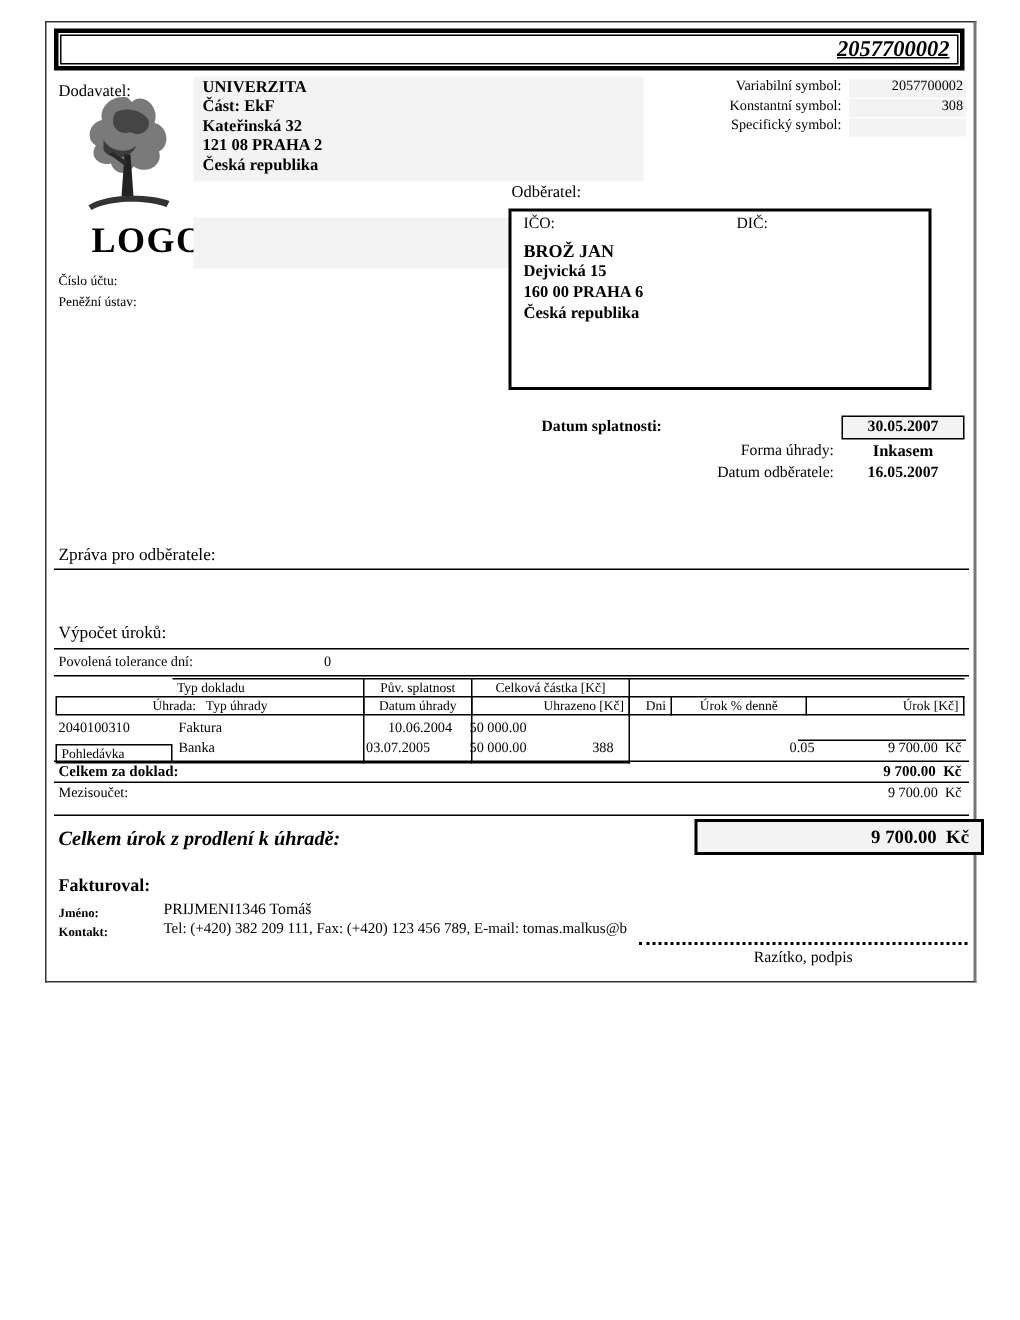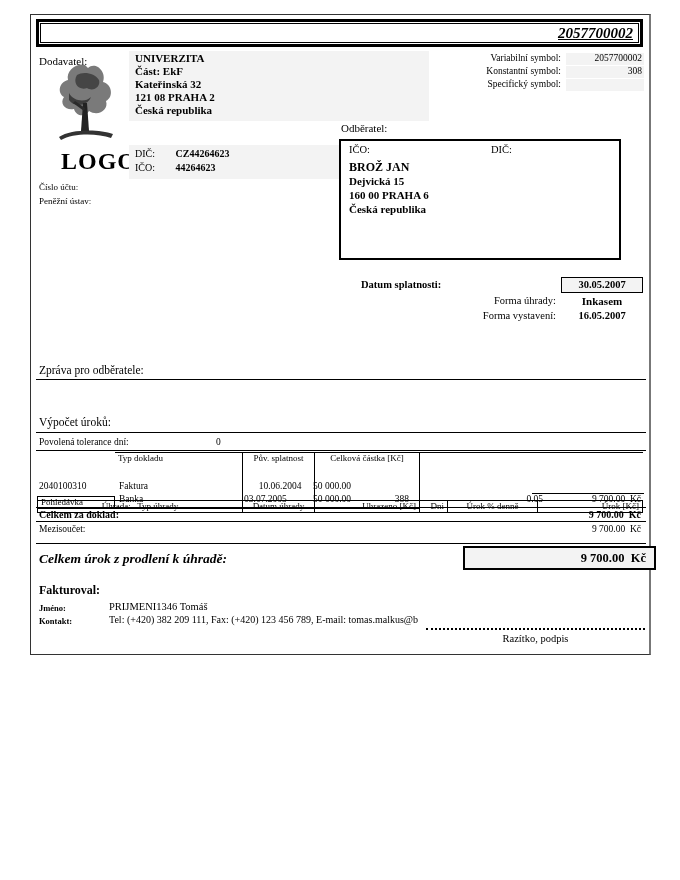--- a/index.html
+++ b/index.html
@@ -52,30 +52,20 @@
       <path d="M32 6 C22 4 13 12 15 21 C6 23 4 34 11 38 C6 45 13 52 21 50 C23 57 32 59 36 52 C45 58 56 51 53 42 C61 38 59 25 50 23 C54 12 42 2 35 9 Z" fill="#7a7a7a"></path>
       <path d="M24 16 C19 24 26 32 34 29 C40 33 48 28 46 21 C42 14 30 12 24 16 Z" fill="#454545"></path>
       <path d="M16 34 C20 42 32 44 38 38 C34 48 20 48 16 41 Z" fill="#3c3c3c"></path>
       <path d="M30 44 L28 72 L36 72 L34 44 Z" fill="#222"></path>
       <path d="M31 52 L20 44 L22 42 L32 49 Z" fill="#2a2a2a"></path>
       <path d="M6 78 C18 70 46 70 60 75 L58 79 C44 74 20 74 8 81 Z" fill="#333"></path>
     </svg>
     <div class="abs b" style="left:12px;top:133px;width:112px;text-align:center;font-size:24px;letter-spacing:1px;">LOGO</div>
 
     <div class="abs graybg" style="left:98px;top:130px;width:212px;height:34px;"></div>
-    <div class="abs" style="left:104px;top:132px;font-size:10px;line-height:14px;">
-      <div>
-        <span>DIČ:</span>
-        <span class="b" style="margin-left:18px;">CZ44264623</span>
-      </div>
-      <div>
-        <span>IČO:</span>
-        <span class="b" style="margin-left:18px;">44264623</span>
-      </div>
-    </div>
     <div class="abs lbl9" style="left:8px;top:167px;">Číslo účtu:</div>
     <div class="abs lbl9" style="left:8px;top:181px;">Peněžní ústav:</div>
 
     <div class="abs" style="left:370px;top:38px;width:160px;text-align:right;font-size:9.5px;">Variabilní symbol:</div>
     <div class="abs graybg" style="left:535px;top:38px;width:76px;height:12px;text-align:right;font-size:9.5px;padding-right:2px;">2057700002</div>
     <div class="abs" style="left:370px;top:51px;width:160px;text-align:right;font-size:9.5px;">Konstantní symbol:</div>
     <div class="abs graybg" style="left:535px;top:51px;width:76px;height:12px;text-align:right;font-size:9.5px;padding-right:2px;">308</div>
     <div class="abs" style="left:370px;top:64px;width:160px;text-align:right;font-size:9.5px;">Specifický symbol:</div>
     <div class="abs graybg" style="left:535px;top:64px;width:76px;height:12px;text-align:right;font-size:9.5px;padding-right:2px;"></div>
 
@@ -88,42 +78,42 @@
         <div style="font-size:11px;">Dejvická 15</div>
         <div style="font-size:11px;">160 00 PRAHA 6</div>
         <div style="font-size:11px;">Česká republika</div>
       </div>
     </div>
 
     <div class="abs b" style="left:330px;top:264px;width:195px;text-align:left;font-size:10.5px;">Datum splatnosti:</div>
     <div class="abs b graybg" style="left:530px;top:262px;width:80px;height:14px;border:1px solid #000;text-align:center;font-size:10.5px;line-height:14px;">30.05.2007</div>
     <div class="abs" style="left:330px;top:280px;width:195px;text-align:right;font-size:10.5px;">Forma úhrady:</div>
     <div class="abs b" style="left:530px;top:280px;width:82px;text-align:center;font-size:11px;">Inkasem</div>
-    <div class="abs" style="left:330px;top:295px;width:195px;text-align:right;font-size:10.5px;">Forma vystavení:</div>
+    <div class="abs" style="left:330px;top:295px;width:195px;text-align:right;font-size:10.5px;">Datum odběratele:</div>
     <div class="abs b" style="left:530px;top:295px;width:82px;text-align:center;font-size:10.5px;">16.05.2007</div>
 
     <div class="abs" style="left:8px;top:349px;font-size:11.5px;">Zpráva pro odběratele:</div>
     <div class="abs hline" style="left:5px;right:3px;top:364px;"></div>
 
     <div class="abs" style="left:8px;top:401px;font-size:11.5px;">Výpočet úroků:</div>
     <div class="abs hline" style="left:5px;right:3px;top:417px;"></div>
 
     <div class="abs lbl9" style="left:8px;top:422px;font-size:9.5px;">Povolená tolerance dní:</div>
     <div class="abs lbl9" style="left:185px;top:422px;font-size:9.5px;">0</div>
     <div class="abs hline" style="left:5px;right:3px;top:435px;"></div>
 
     <div class="cellrow" style="top:437px;">
       <div class="cell" style="width:78px;margin-top:44px;">Pohledávka</div>
       <div class="cell" style="width:128px;">Typ dokladu</div>
       <div class="cell" style="width:72px;text-align:center;">Pův. splatnost</div>
       <div class="cell" style="width:105px;text-align:center;">Celková částka [Kč]</div>
       <div class="cell noborder" style="width:223px;"></div>
     </div>
 
-    <div class="cellrow" style="top:449px;margin-top:36px;">
+    <div class="cellrow" style="top:449px;">
       <div class="cell pre" style="width:206px;text-align:center;">Úhrada:   Typ úhrady</div>
       <div class="cell" style="width:72px;text-align:center;">Datum úhrady</div>
       <div class="cell" style="width:105px;text-align:right;">Uhrazeno [Kč]</div>
       <div class="cell" style="width:28px;text-align:right;">Dni</div>
       <div class="cell" style="width:90px;text-align:center;">Úrok % denně</div>
       <div class="cell" style="width:105px;text-align:right;">Úrok [Kč]</div>
     </div>
 
     <div class="abs tnum" style="left:8px;top:466px;">2040100310</div>
     <div class="abs tnum" style="left:88px;top:466px;">Faktura</div>

